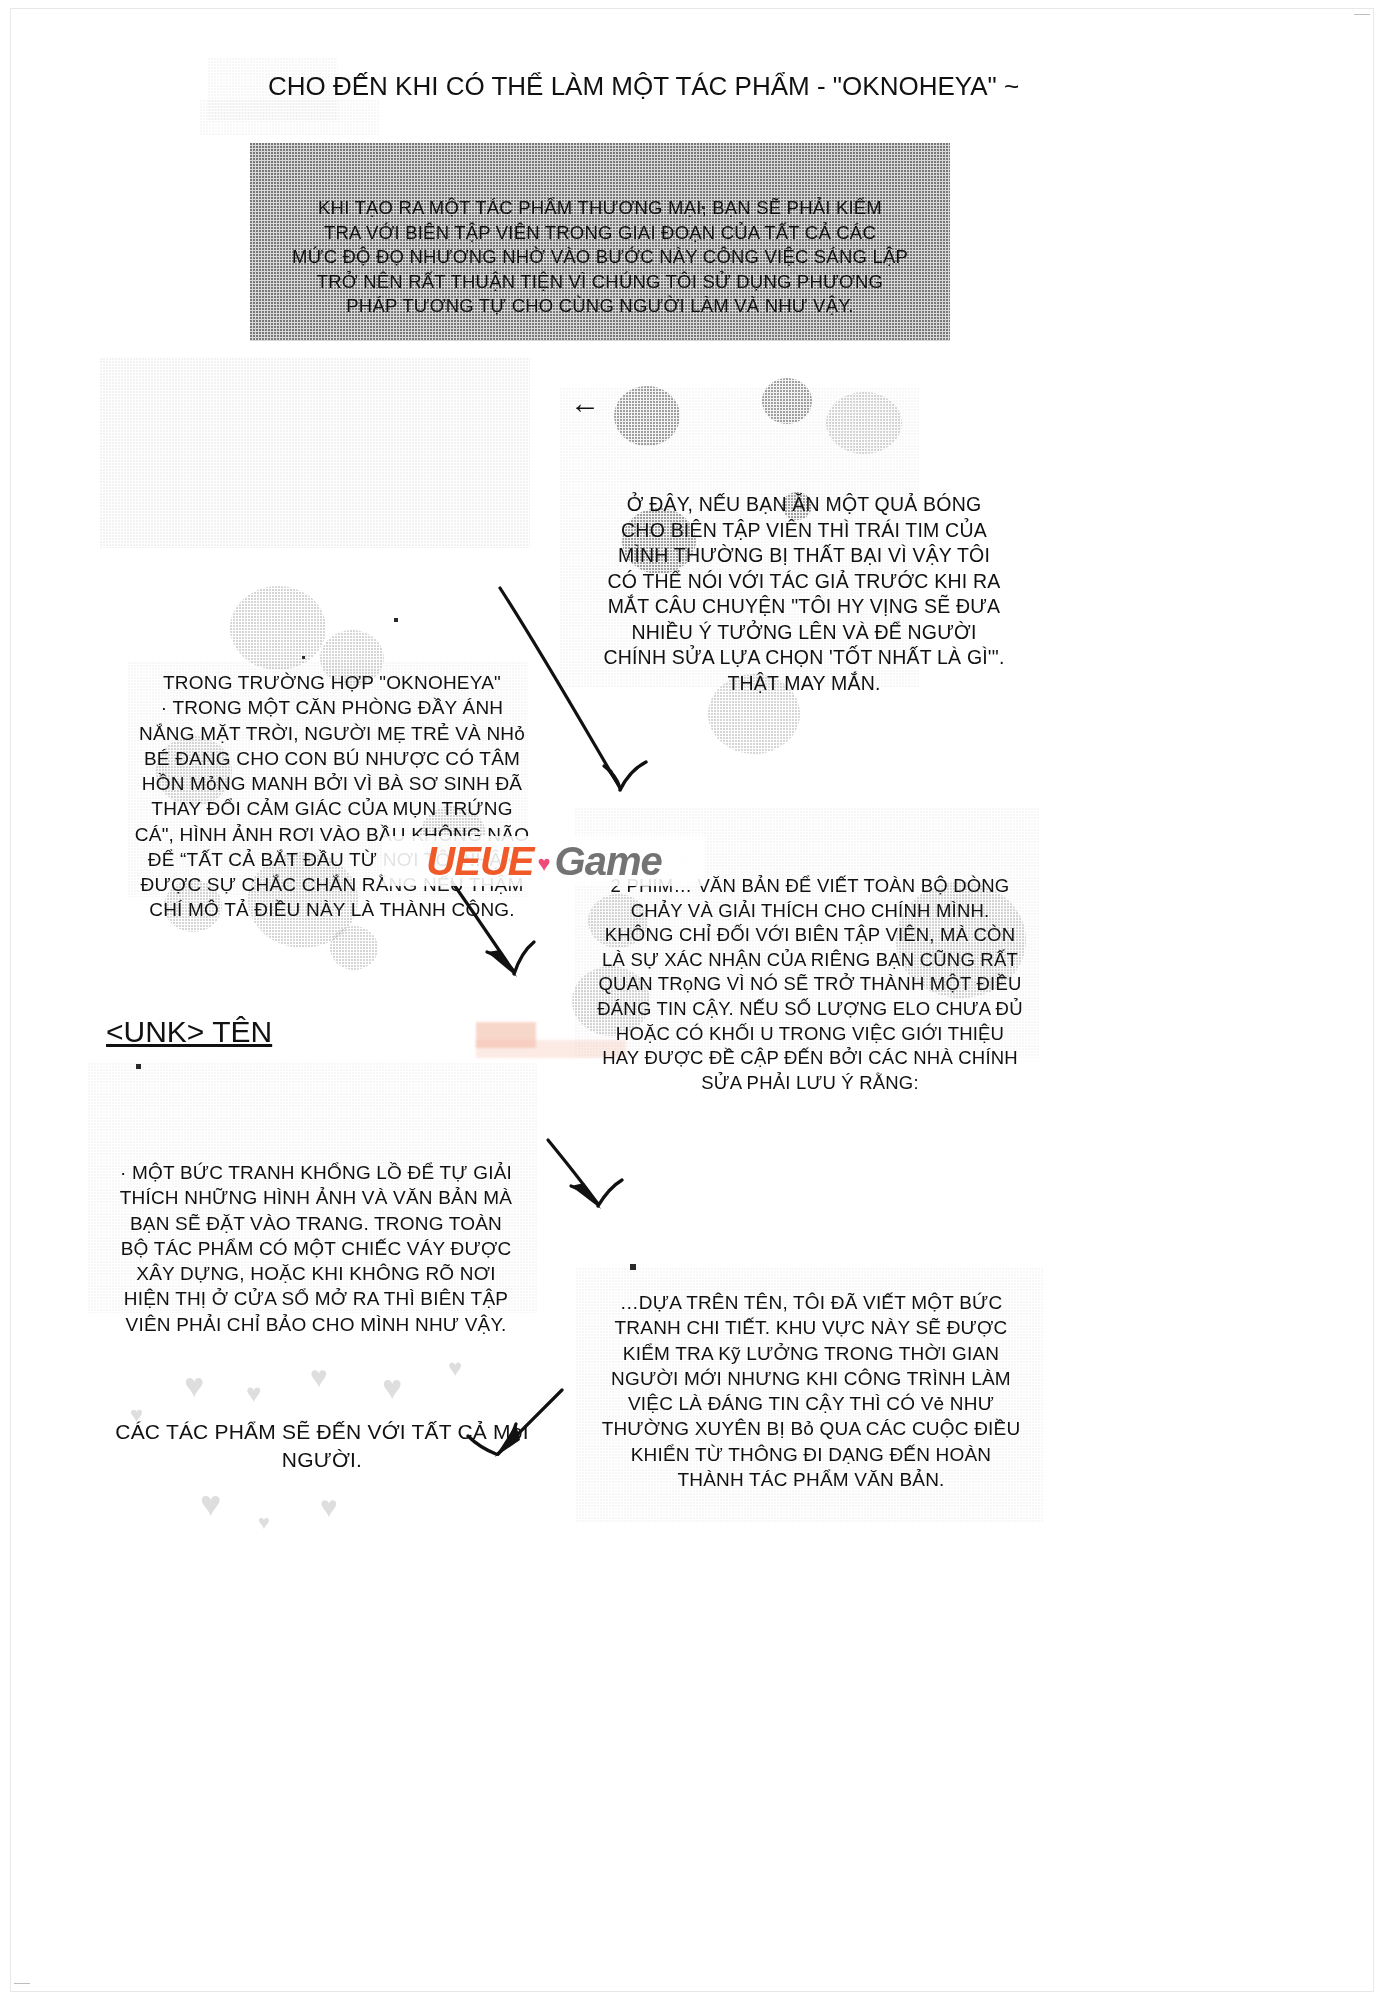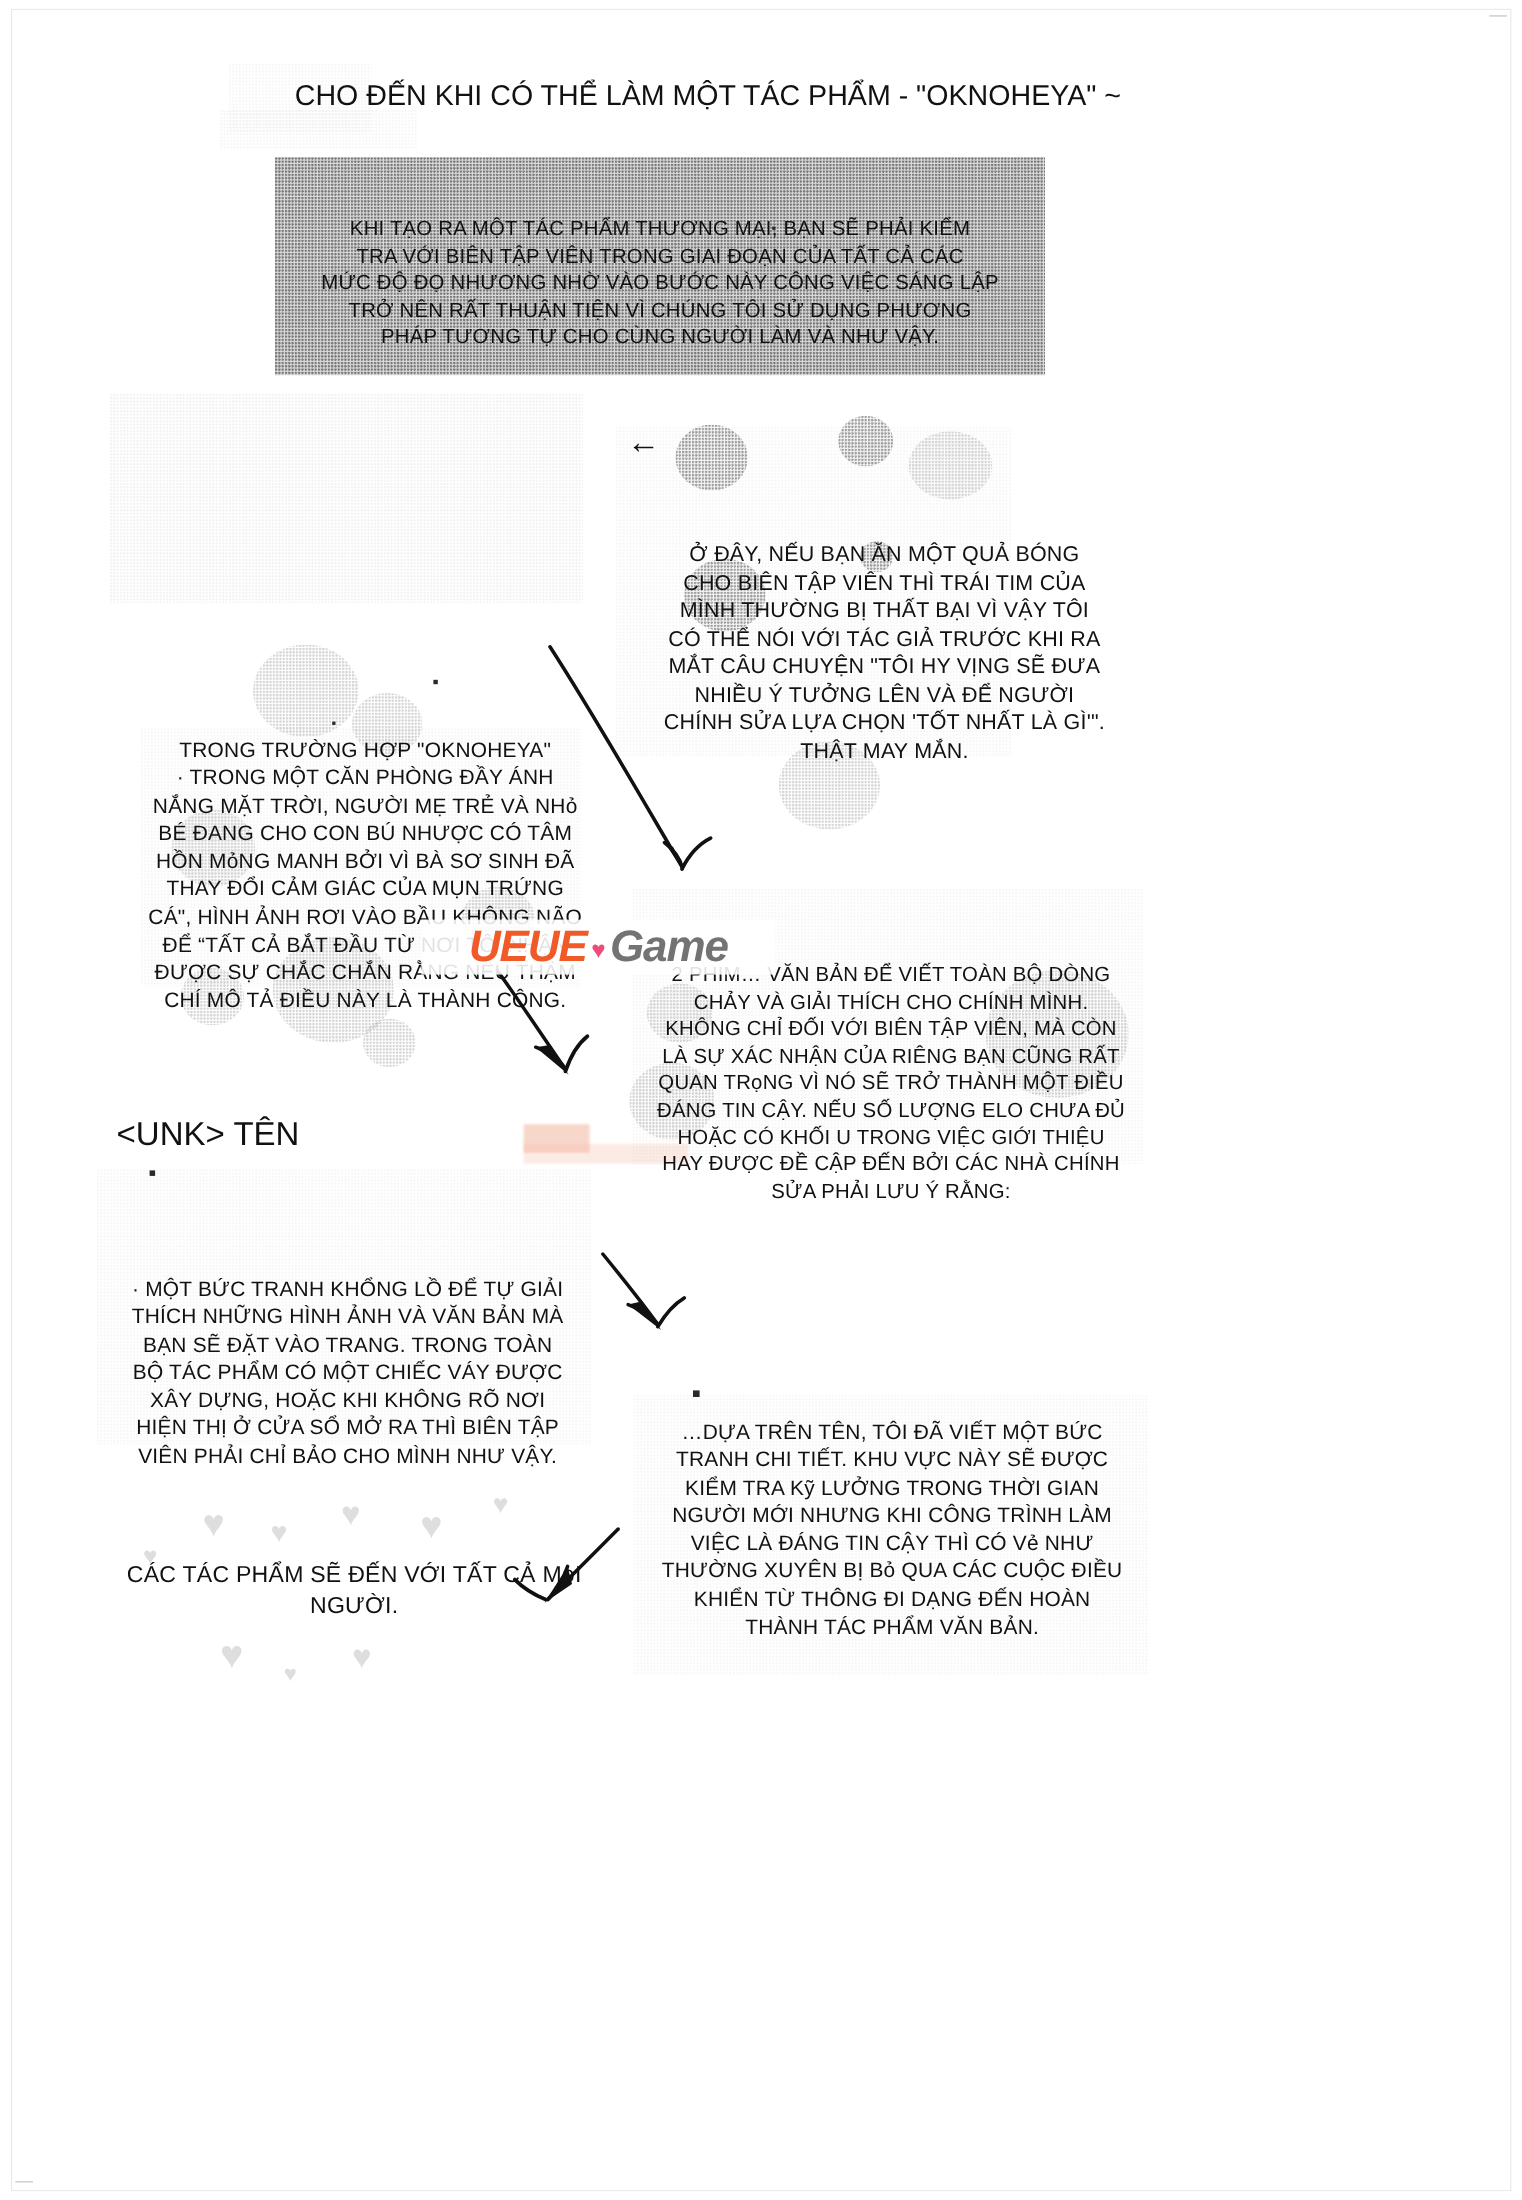--- a/index.html
+++ b/index.html
@@ -229,21 +229,21 @@
   <div class="tblock" style="left:578px; top:874px; width:464px; font-size:18.5px; line-height:1.33;">2 PHIM… VĂN BẢN ĐỂ VIẾT TOÀN BỘ DÒNG
 CHẢY VÀ GIẢI THÍCH CHO CHÍNH MÌNH.
 KHÔNG CHỈ ĐỐI VỚI BIÊN TẬP VIÊN, MÀ CÒN
 LÀ SỰ XÁC NHẬN CỦA RIÊNG BẠN CŨNG RẤT
 QUAN TRọNG VÌ NÓ SẼ TRỞ THÀNH MỘT ĐIỀU
 ĐÁNG TIN CẬY. NẾU SỐ LƯỢNG ELO CHƯA ĐỦ
 HOẶC CÓ KHỐI U TRONG VIỆC GIỚI THIỆU
 HAY ĐƯỢC ĐỀ CẬP ĐẾN BỞI CÁC NHÀ CHÍNH
 SỬA PHẢI LƯU Ý RẰNG:</div>
 
-  <div class="seclabel" style="left:106px; top:1015px;">&lt;UNK&gt; TÊN</div>
+  <div class="seclabel" style="left:106px; top:1015px;text-decoration:underline;">&lt;UNK&gt; TÊN</div>
 
   <div class="tblock" style="left:96px; top:1160px; width:440px; font-size:19px; line-height:1.33;">· MỘT BỨC TRANH KHỔNG LỒ ĐỂ TỰ GIẢI
 THÍCH NHỮNG HÌNH ẢNH VÀ VĂN BẢN MÀ
 BẠN SẼ ĐẶT VÀO TRANG. TRONG TOÀN
 BỘ TÁC PHẨM CÓ MỘT CHIẾC VÁY ĐƯỢC
 XÂY DỰNG, HOẶC KHI KHÔNG RÕ NƠI
 HIỆN THỊ Ở CỬA SỔ MỞ RA THÌ BIÊN TẬP
 VIÊN PHẢI CHỈ BẢO CHO MÌNH NHƯ VẬY.</div>
 
 

